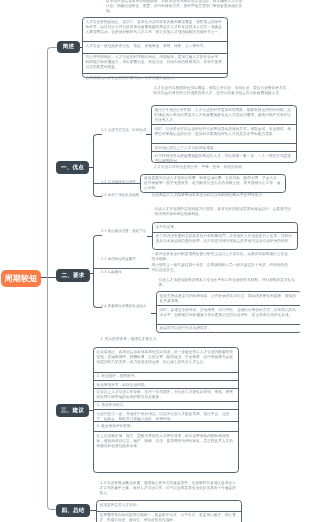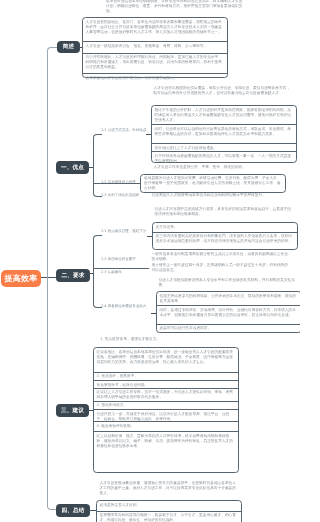--- a/index.html
+++ b/index.html
@@ -31,21 +31,21 @@
 .brk{position:absolute;border:1px solid #56656f;border-right:0;
      border-top-left-radius:4px;border-bottom-left-radius:4px;box-sizing:border-box;}
 .conn{position:absolute;background:#46545f;height:1px;}
 .tick{position:absolute;background:#56656f;height:1px;}
 </style>
 </head>
 <body>
 
 <div id="map">
   <div class="root" style="left:1px;top:270px;width:40px;height:17px;">
-      <span>提高效率</span>
+      <span>周期较短</span>
     </div>
   <div class="conn" style="left:41px;top:277px;width:16px;"></div>
   <div class="spine" style="left:47px;top:47px;width:11px;height:463px;"></div>
   <div class="l2" style="left:57px;top:41px;width:23px;height:12px;">
       <span>简述</span>
     </div>
   <div class="l2" style="left:56px;top:161px;width:33px;height:13px;">
       <span>一、优点</span>
     </div>
   <div class="l2" style="left:56px;top:269px;width:34px;height:13px;">

